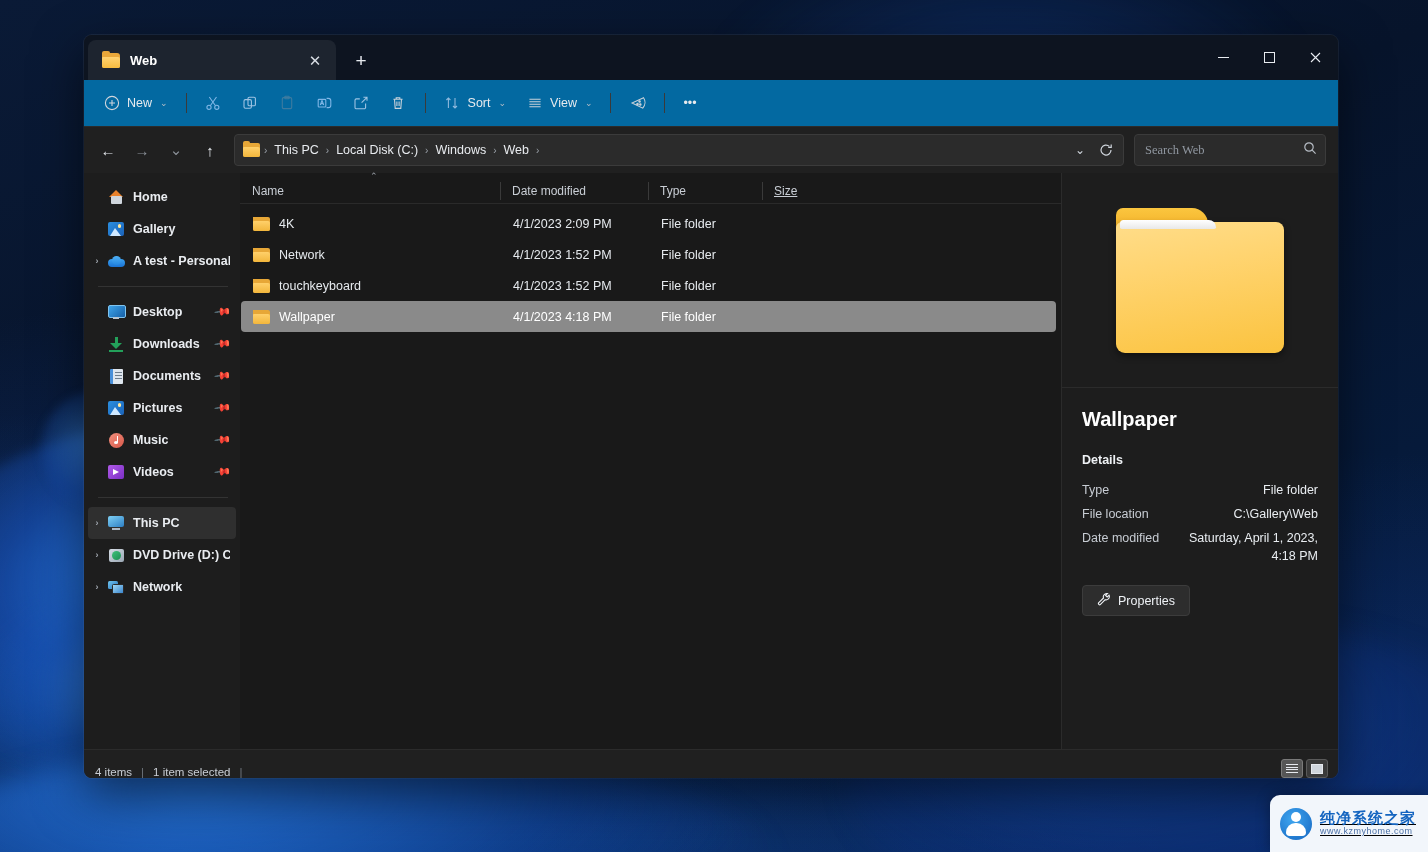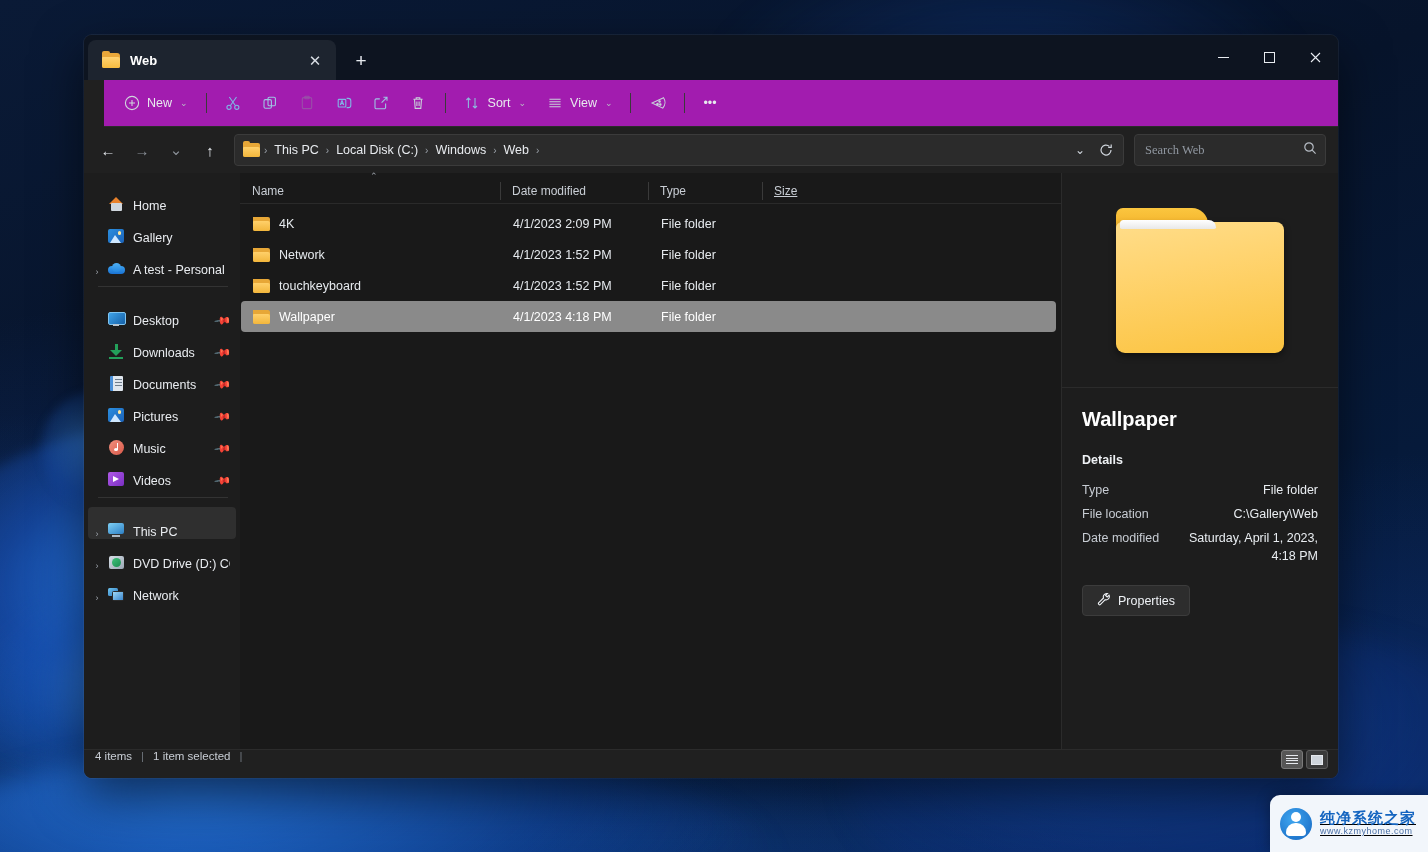--- a/index.html
+++ b/index.html
@@ -138,27 +138,26 @@
     width: 46px; height: 45px;
     display: flex; align-items: center; justify-content: center;
     color: #e8ecf1; font-size: 13px;
   }
   .wc .minico { width: 11px; height: 1px; background: #e8ecf1; display: block; }
   .wc .maxico { width: 11px; height: 11px; border: 1px solid #e8ecf1; display: block; }
 
   
   .toolbar {
     height: 47px;
-    background: #a21caf;
+    background: #0369a1;
     display: flex; align-items: center;
     padding: 0 10px;
     gap: 2px;
     flex: 0 0 auto;
     border-bottom: 1px solid #2b2b2b;
-    margin-left: 20px;
   }
   .tb-btn {
     height: 32px; border-radius: 4px;
     display: flex; align-items: center; gap: 7px;
     padding: 0 9px;
     color: #e7eaee; font-size: 12.5px;
     white-space: nowrap;
   }
   .tb-btn.disabled { opacity: 0.42; }
   .tb-icon { display: flex; align-items: center; justify-content: center; width: 17px; height: 17px; }
@@ -224,23 +223,24 @@
 
   
   .sidebar {
     width: 156px; flex: 0 0 auto;
     background: #1d1d1d;
     padding-top: 8px;
     overflow: hidden;
   }
   .side-item {
     height: 32px; margin: 0 4px; border-radius: 4px;
-    display: flex; align-items: flex-end;
+    display: flex; align-items: center;
     padding-right: 6px;
     position: relative;
+    font-weight: bold;
   }
   .side-item.selected { background: #2f2f2f; }
   .side-exp {
     width: 18px; flex: 0 0 auto; text-align: center;
     color: #a0a6ae; font-size: 9px; line-height: 1;
   }
   .side-ico {
     width: 20px; height: 18px; flex: 0 0 auto;
     display: flex; align-items: center; justify-content: center;
     margin-right: 7px;
@@ -462,21 +462,21 @@
     background: #2d2d2d; border: 1px solid #3c3c3c; border-radius: 4px;
     display: flex; align-items: center; justify-content: center; gap: 7px;
     color: #eef1f5; font-size: 12.5px;
   }
 
   
   .statusbar {
     height: 29px; flex: 0 0 auto;
     background: #202020;
     border-top: 1px solid #2b2b2b;
-    display: flex; align-items: flex-start;
+    display: flex; align-items: flex-end;
     padding: 0 6px 0 11px;
   }
   .status-text { color: #c9ced5; font-size: 11.5px; }
   .status-sep { color: #6e747c; font-size: 11.5px; padding: 0 9px; }
   .status-right { margin-left: auto; display: flex; gap: 3px; padding-right: 4px; }
   .vbtn {
     width: 22px; height: 19px; border-radius: 3px;
     display: flex; align-items: center; justify-content: center;
     border: 1px solid #5a5a5a;
     background: #3a3a3a;

